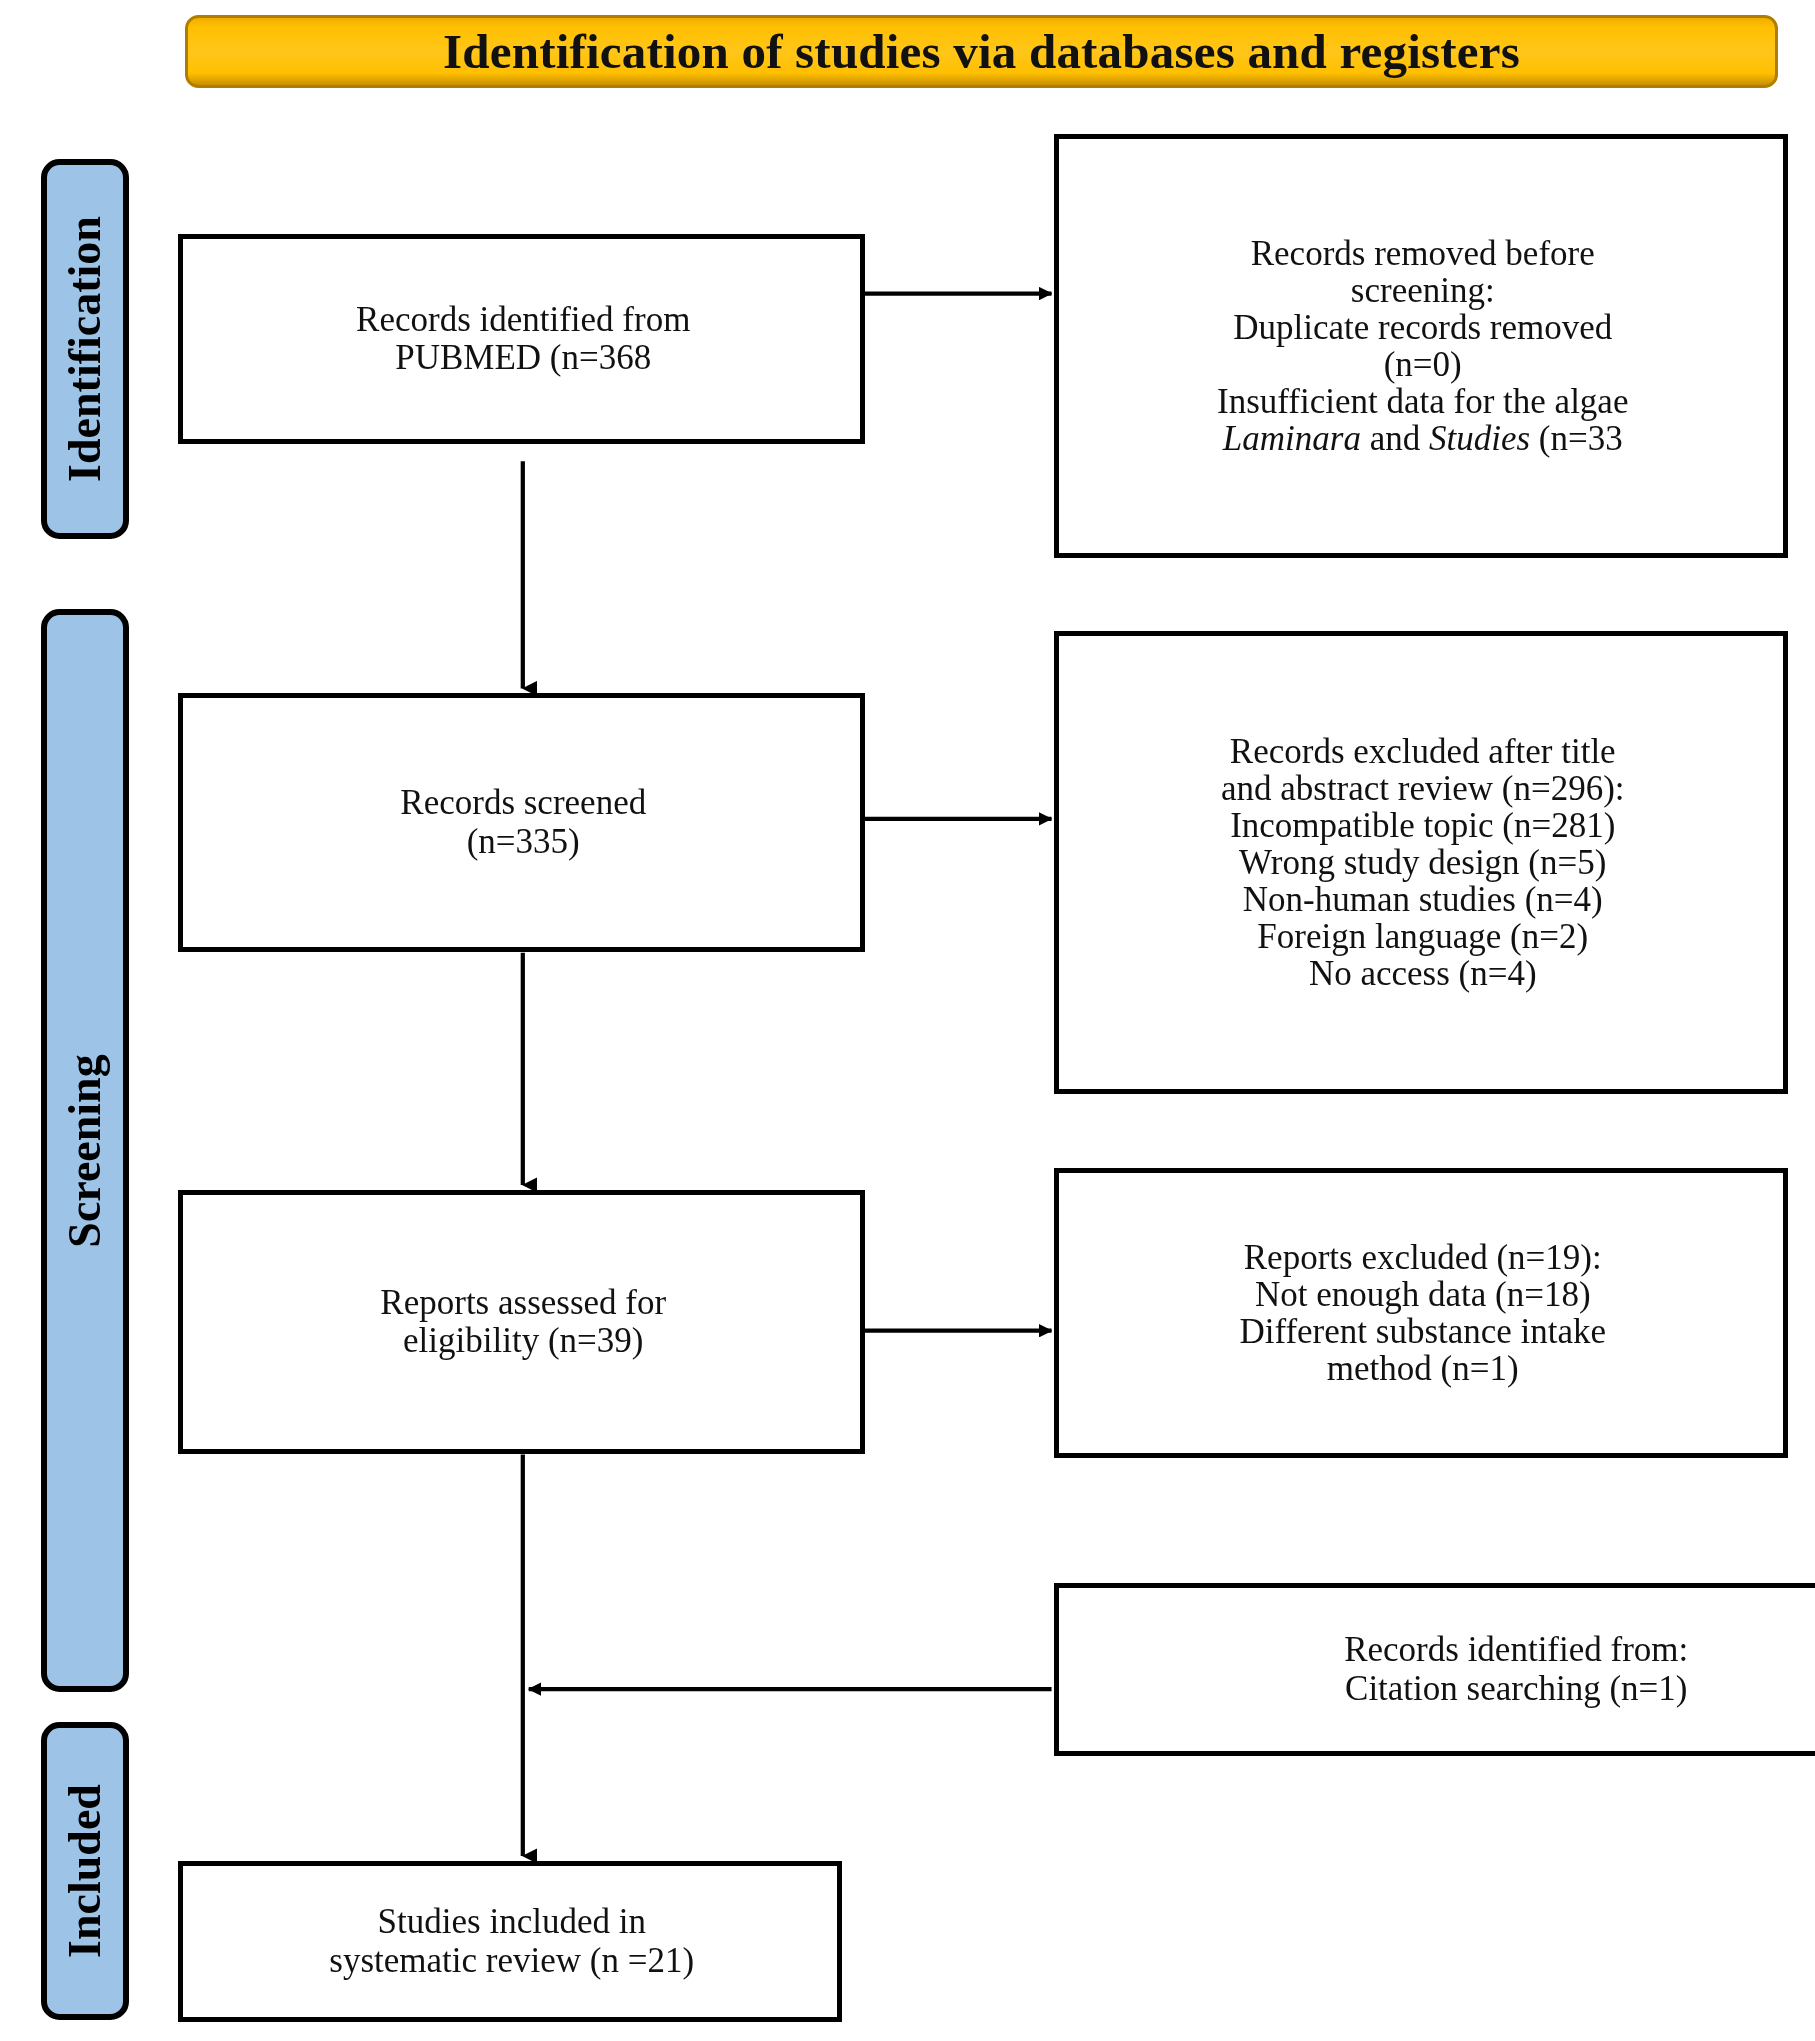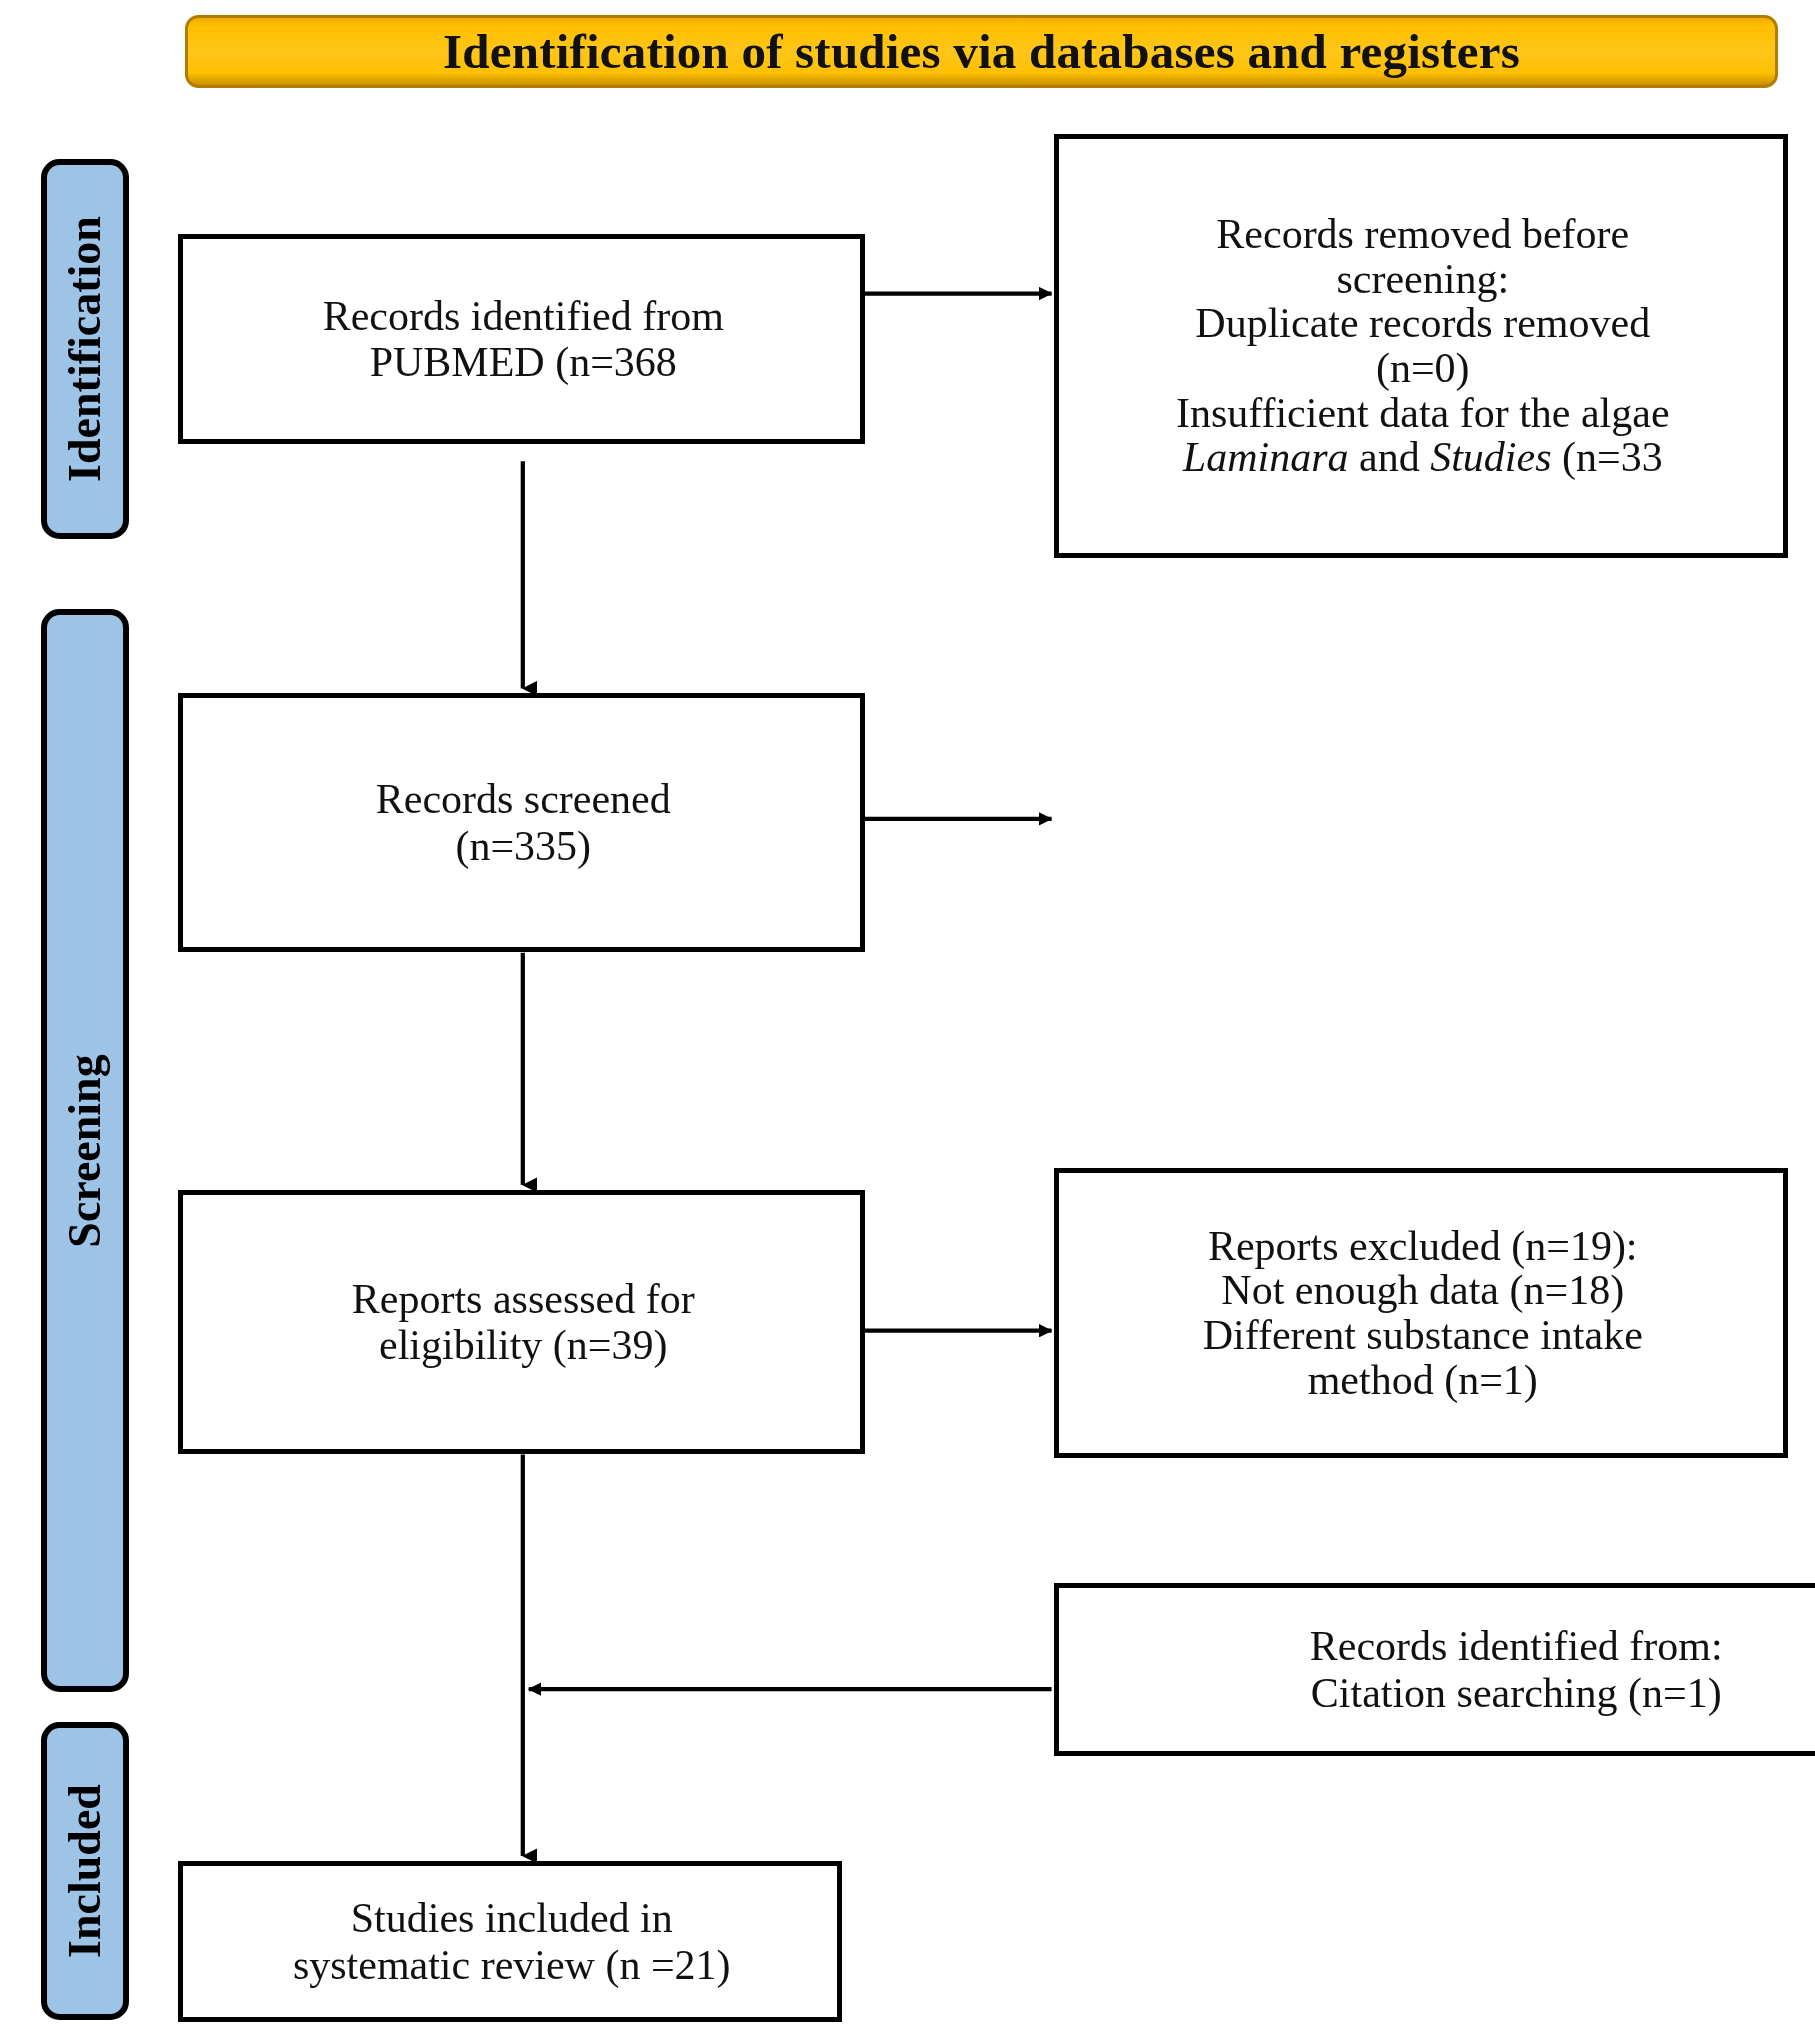--- a/index.html
+++ b/index.html
@@ -75,21 +75,21 @@
     background: #ffffff;
     border: 5.1px solid #000000;
     box-sizing: border-box;
     display: flex;
     flex-direction: column;
     justify-content: center;
   }
   .node p {
     margin: 0;
     font-family: "Liberation Serif", "DejaVu Serif", serif;
-    font-size: 42px;
+    font-size: 35px;
     line-height: 1.10;
     color: #111111;
     padding: 0 8.5px 0 12px;
   }
   .node p em { font-style: italic; }
   .node.tight p { line-height: 1.06; }
   .node.indented p { padding-left: 47px; }
 
   
   #box-identified { left: 178px; top: 234px;  width: 687px; height: 210px; }
@@ -181,20 +181,29 @@
 
   <div class="node tight" id="box-removed">
     <p>Records removed before</p>
     <p>screening:</p>
     <p>Duplicate records removed</p>
     <p>(n=0)</p>
     <p>Insufficient data for the algae</p>
     <p><em>Laminara</em><span> and </span><em>Studies</em><span> (n=33</span></p>
   </div>
 
+  <div class="node tight" id="box-excluded1">
+    <p>Records excluded after title</p>
+    <p>and abstract review (n=296):</p>
+    <p>Incompatible topic (n=281)</p>
+    <p>Wrong study design (n=5)</p>
+    <p>Non-human studies (n=4)</p>
+    <p>Foreign language (n=2)</p>
+    <p>No access (n=4)</p>
+  </div>
 
   <div class="node tight" id="box-excluded2">
     <p>Reports excluded (n=19):</p>
     <p>Not enough data (n=18)</p>
     <p>Different substance intake</p>
     <p>method (n=1)</p>
   </div>
 
   <div class="node indented" id="box-citation">
     <p>Records identified from:</p>

